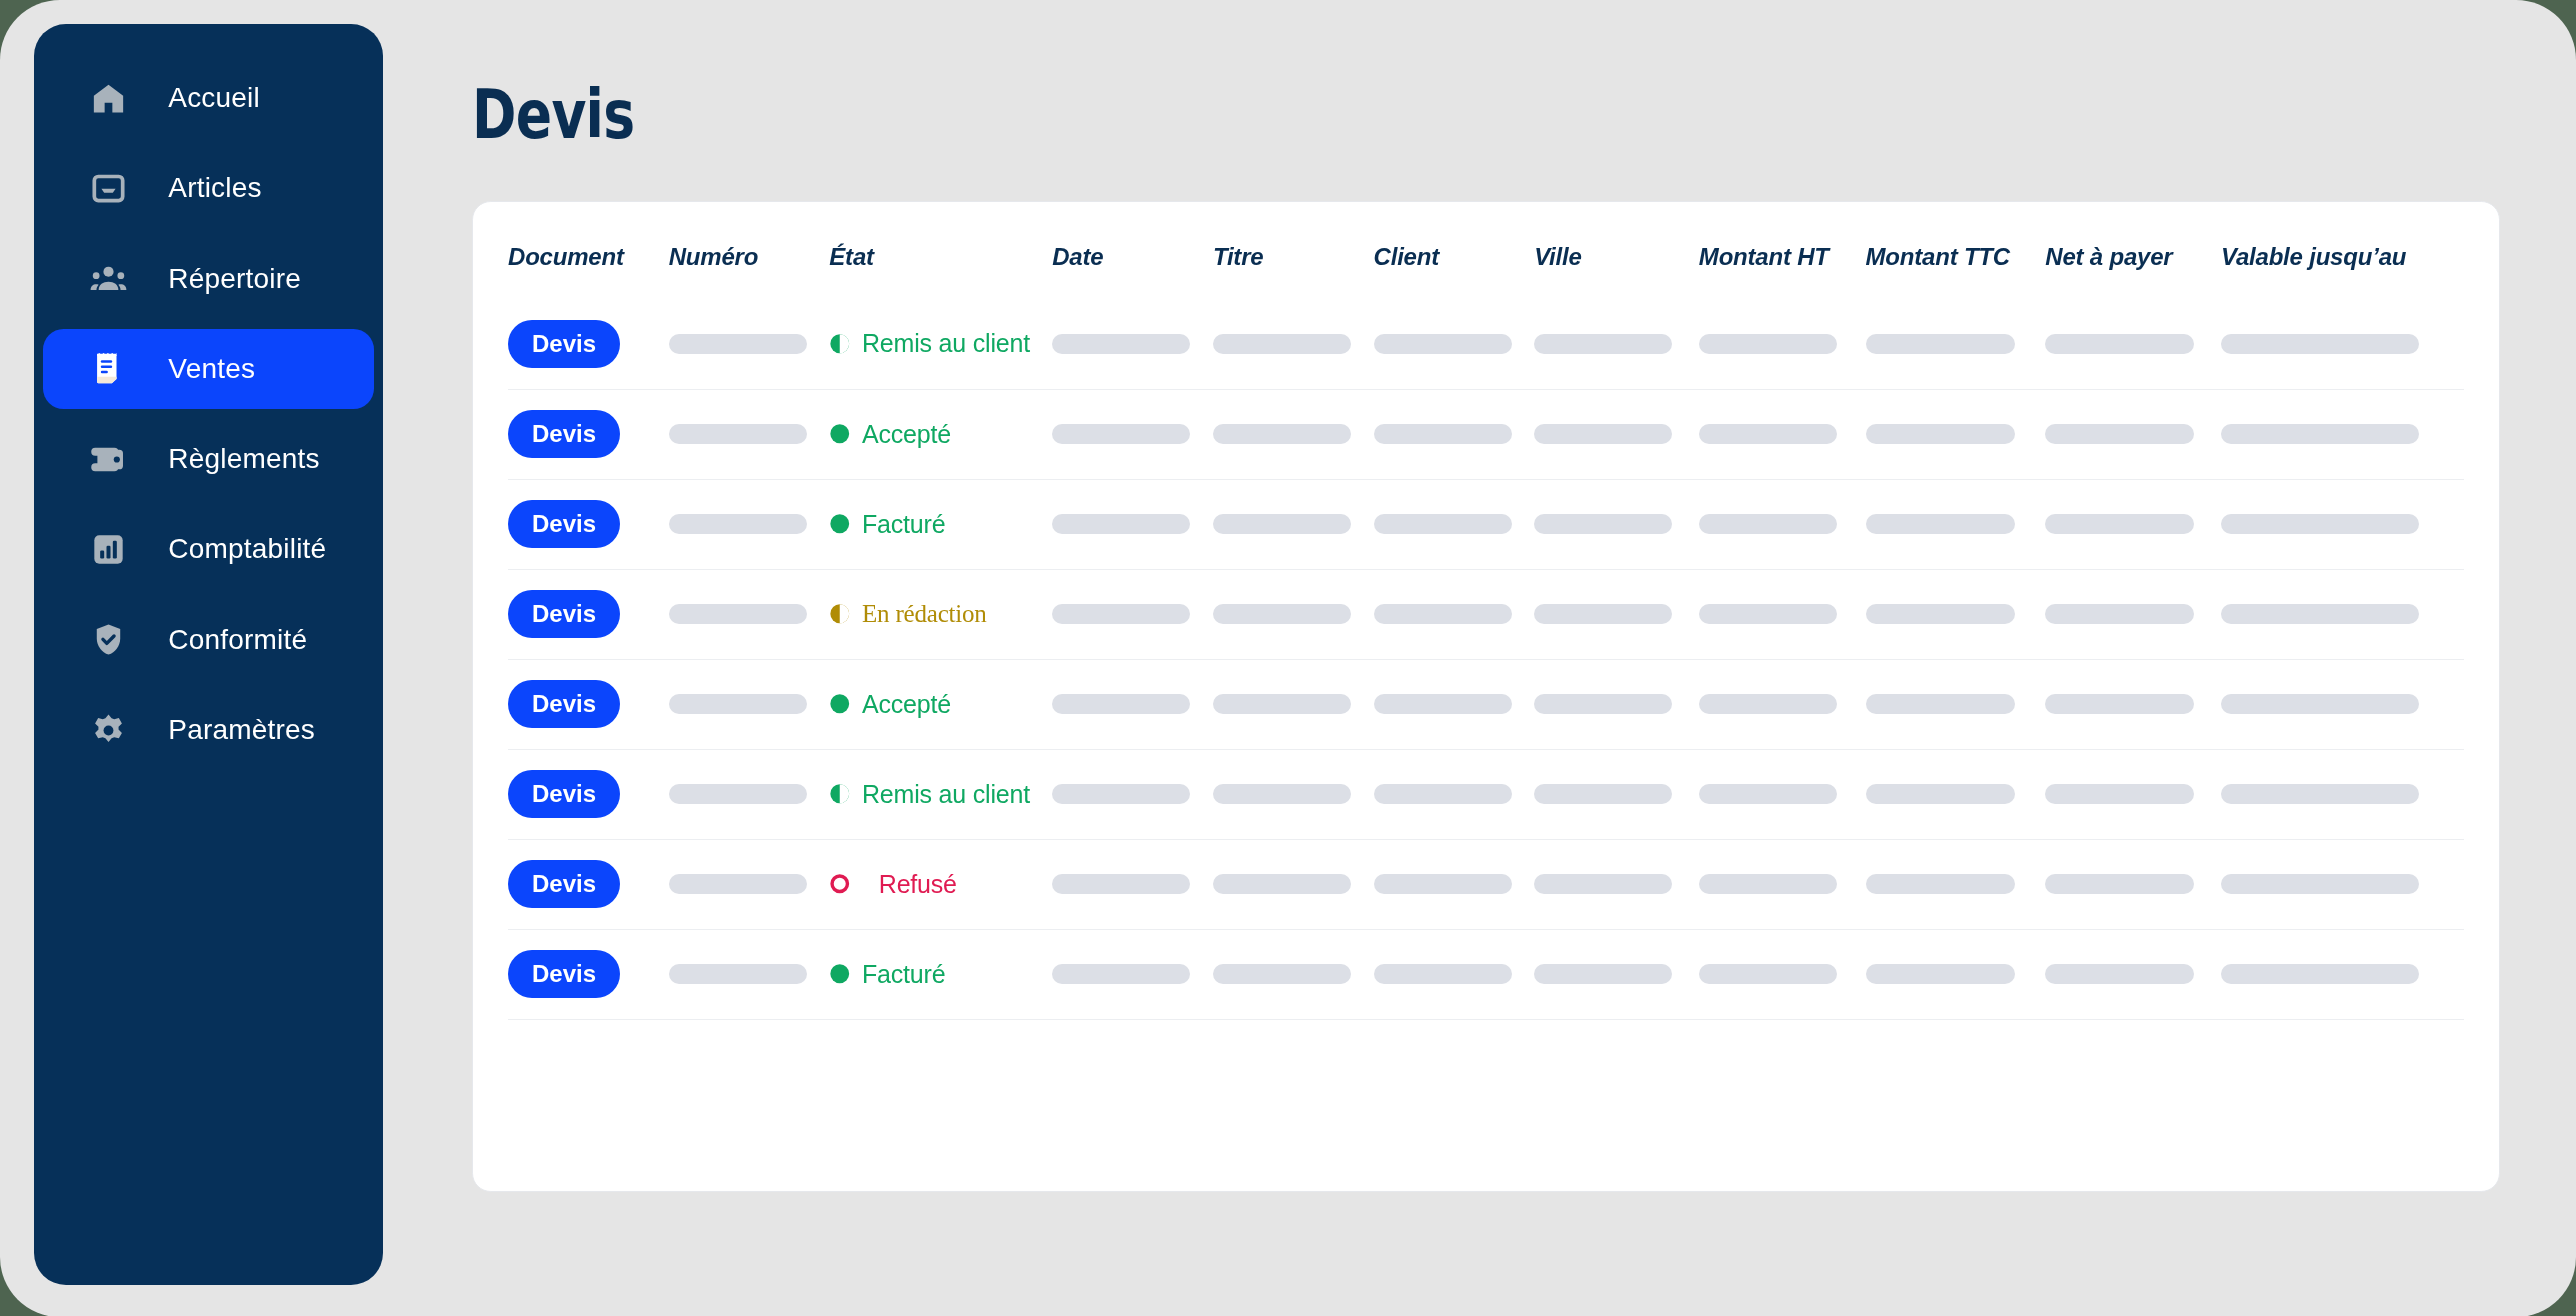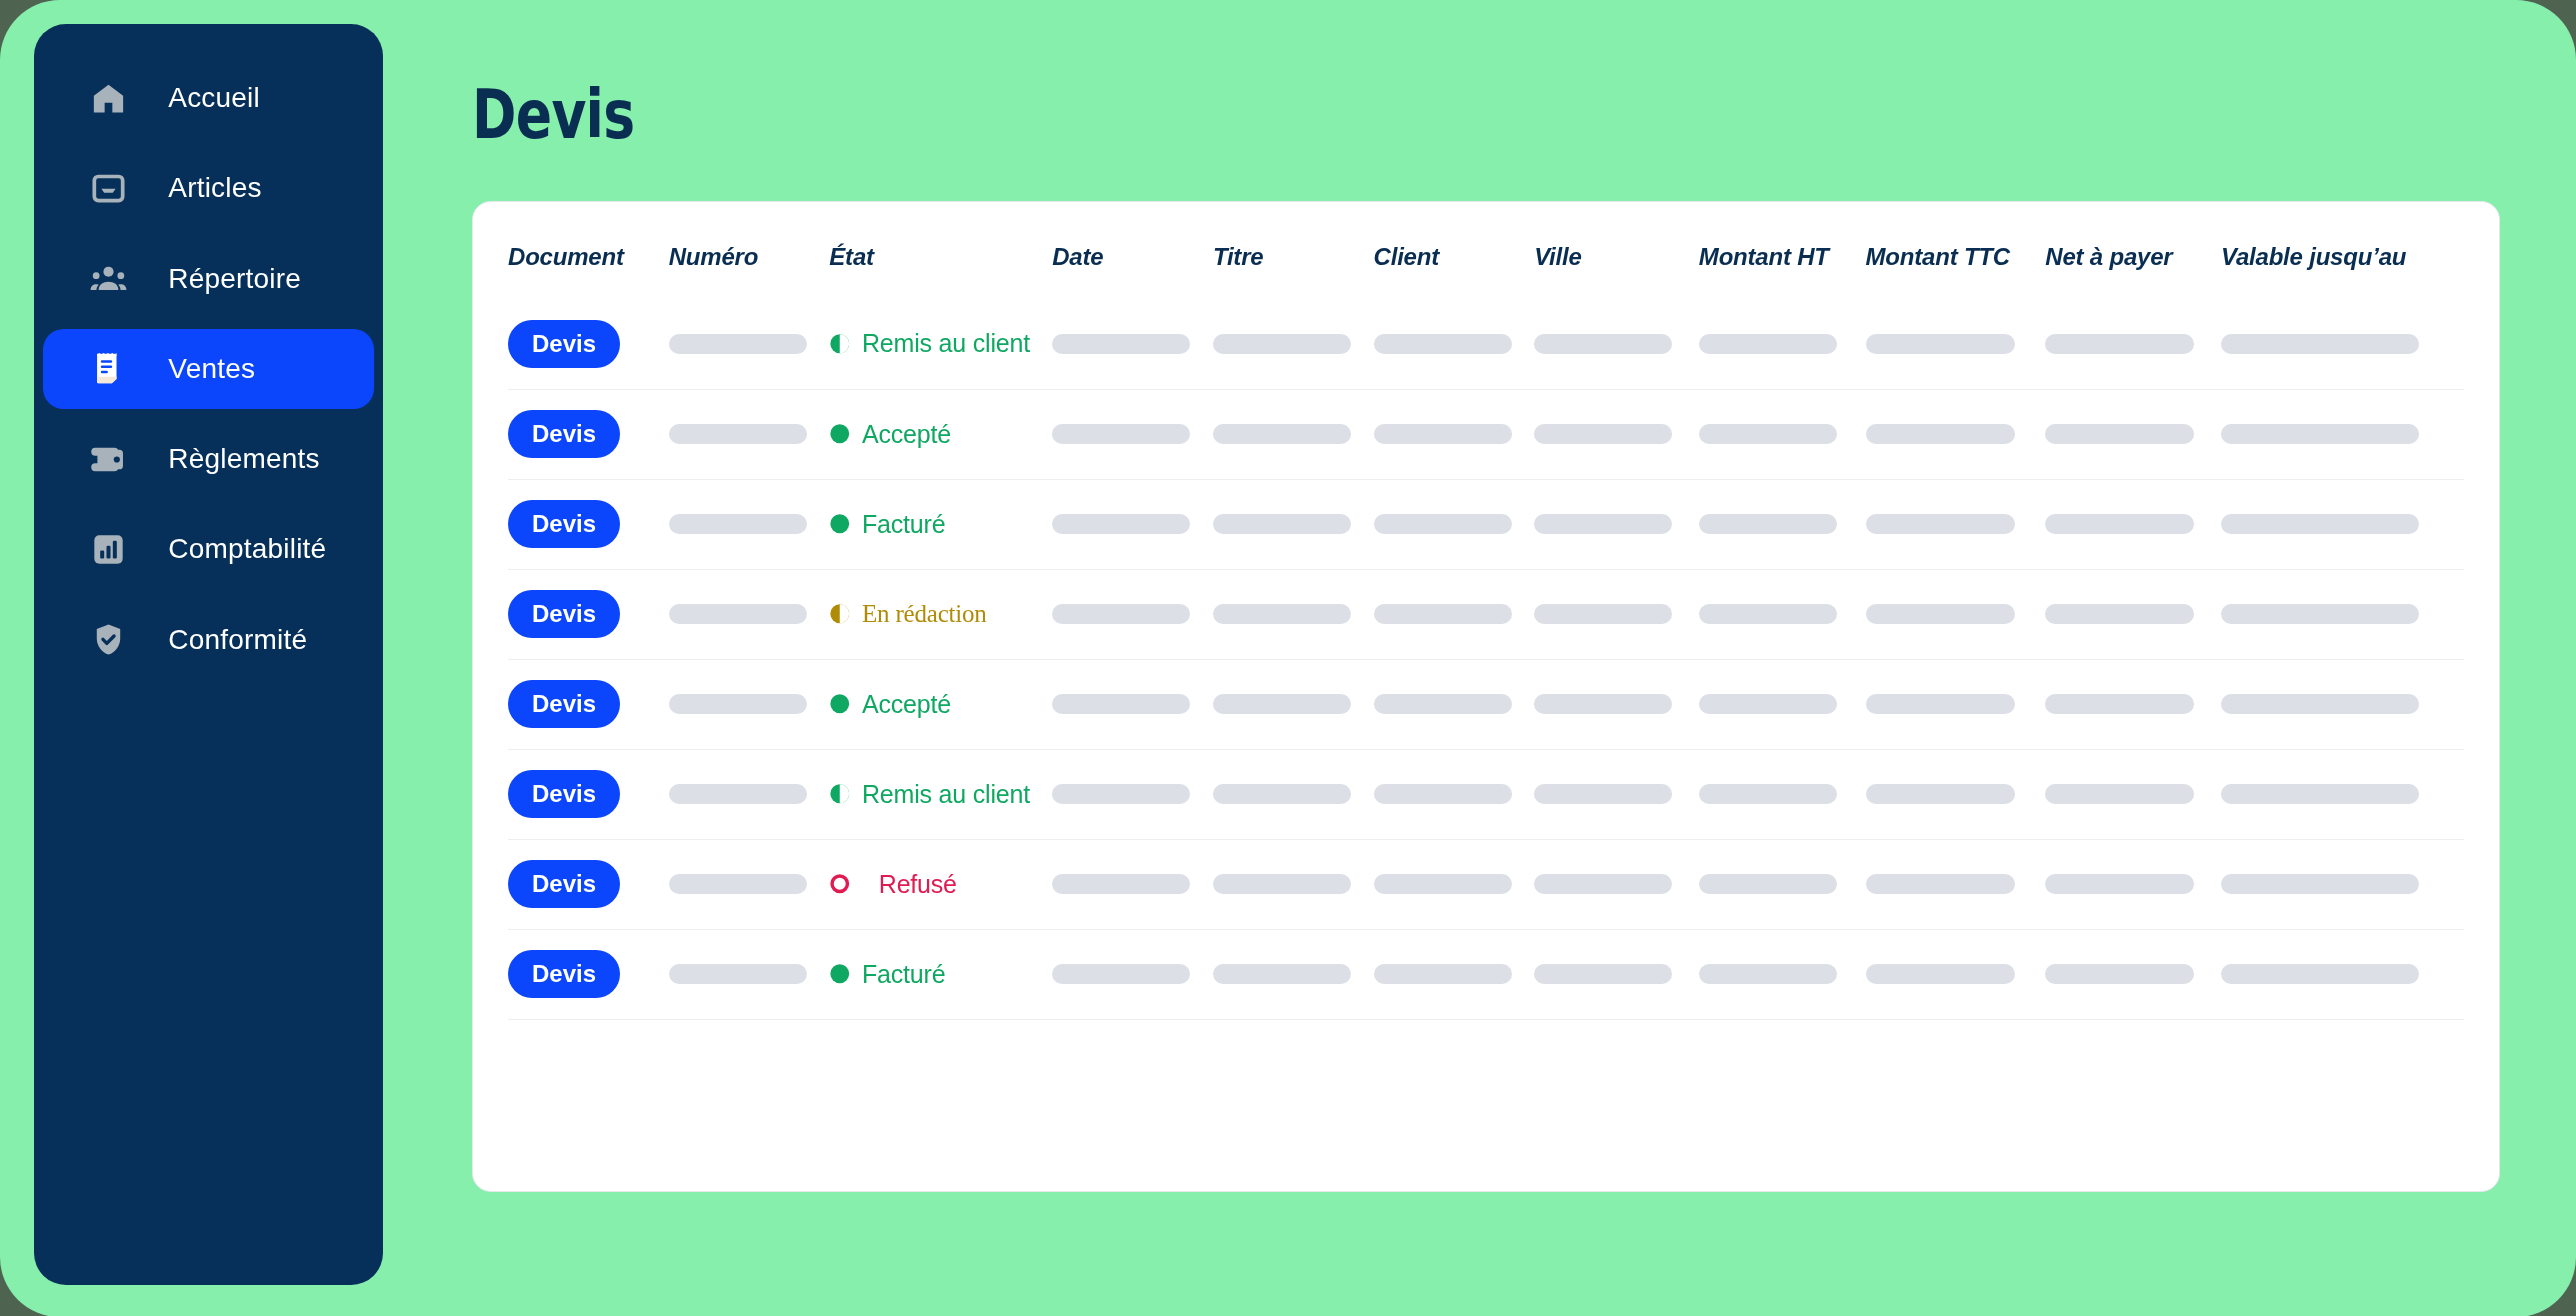--- a/index.html
+++ b/index.html
@@ -15,21 +15,21 @@
     font-family: "Liberation Sans", "DejaVu Sans", sans-serif;
     -webkit-font-smoothing: antialiased;
   }
 
   
   .page {
     position: absolute;
     left: 0; top: 0;
     width: 2576px;
     height: 1317px;
-    background: #86efac;
+    background: #e5e5e5;
     border-radius: 60px;
     overflow: hidden;
   }
 
   
   .sidebar {
     position: absolute;
     left: 34px;
     top: 24px;
     width: 349px;
@@ -262,20 +262,29 @@
           <span class="nav-label">Comptabilité</span>
         </li>
         <li class="nav-item">
           <span class="nav-icon">
             <svg width="37" height="37" viewBox="0 0 24 24">
               <path d="M12 2.2 4.4 5.2v6.1c0 4.8 3.2 9.1 7.6 10.5 4.4-1.4 7.6-5.7 7.6-10.5V5.2z" fill="#a8b2bb"></path>
               <path d="m8.4 11.9 2.5 2.6 4.7-4.8" fill="none" stroke="#063059" stroke-width="2.2" stroke-linecap="round" stroke-linejoin="round"></path>
             </svg>
           </span>
           <span class="nav-label">Conformité</span>
+        </li>
+        <li class="nav-item">
+          <span class="nav-icon">
+            <svg width="37" height="37" viewBox="0 0 24 24" fill="#a8b2bb">
+              <path d="M12 1.6 14 4a8.4 8.4 0 0 1 1.7.7l3-.8 2 3.5-2.2 2.2a8.4 8.4 0 0 1 0 1.8l2.2 2.2-2 3.5-3-.8a8.4 8.4 0 0 1-1.7.7l-2 2.4-2-2.4a8.4 8.4 0 0 1-1.7-.7l-3 .8-2-3.5 2.2-2.2a8.4 8.4 0 0 1 0-1.8L3.3 7.4l2-3.5 3 .8A8.4 8.4 0 0 1 10 4z"></path>
+              <circle cx="12" cy="12" r="3.2" fill="#063059"></circle>
+            </svg>
+          </span>
+          <span class="nav-label">Paramètres</span>
         </li>
       </ul>
   </nav>
 
   <div class="main">
 
     <h1 class="page-title">Devis</h1>
 
     <div class="card">
       <table class="doc-table">

